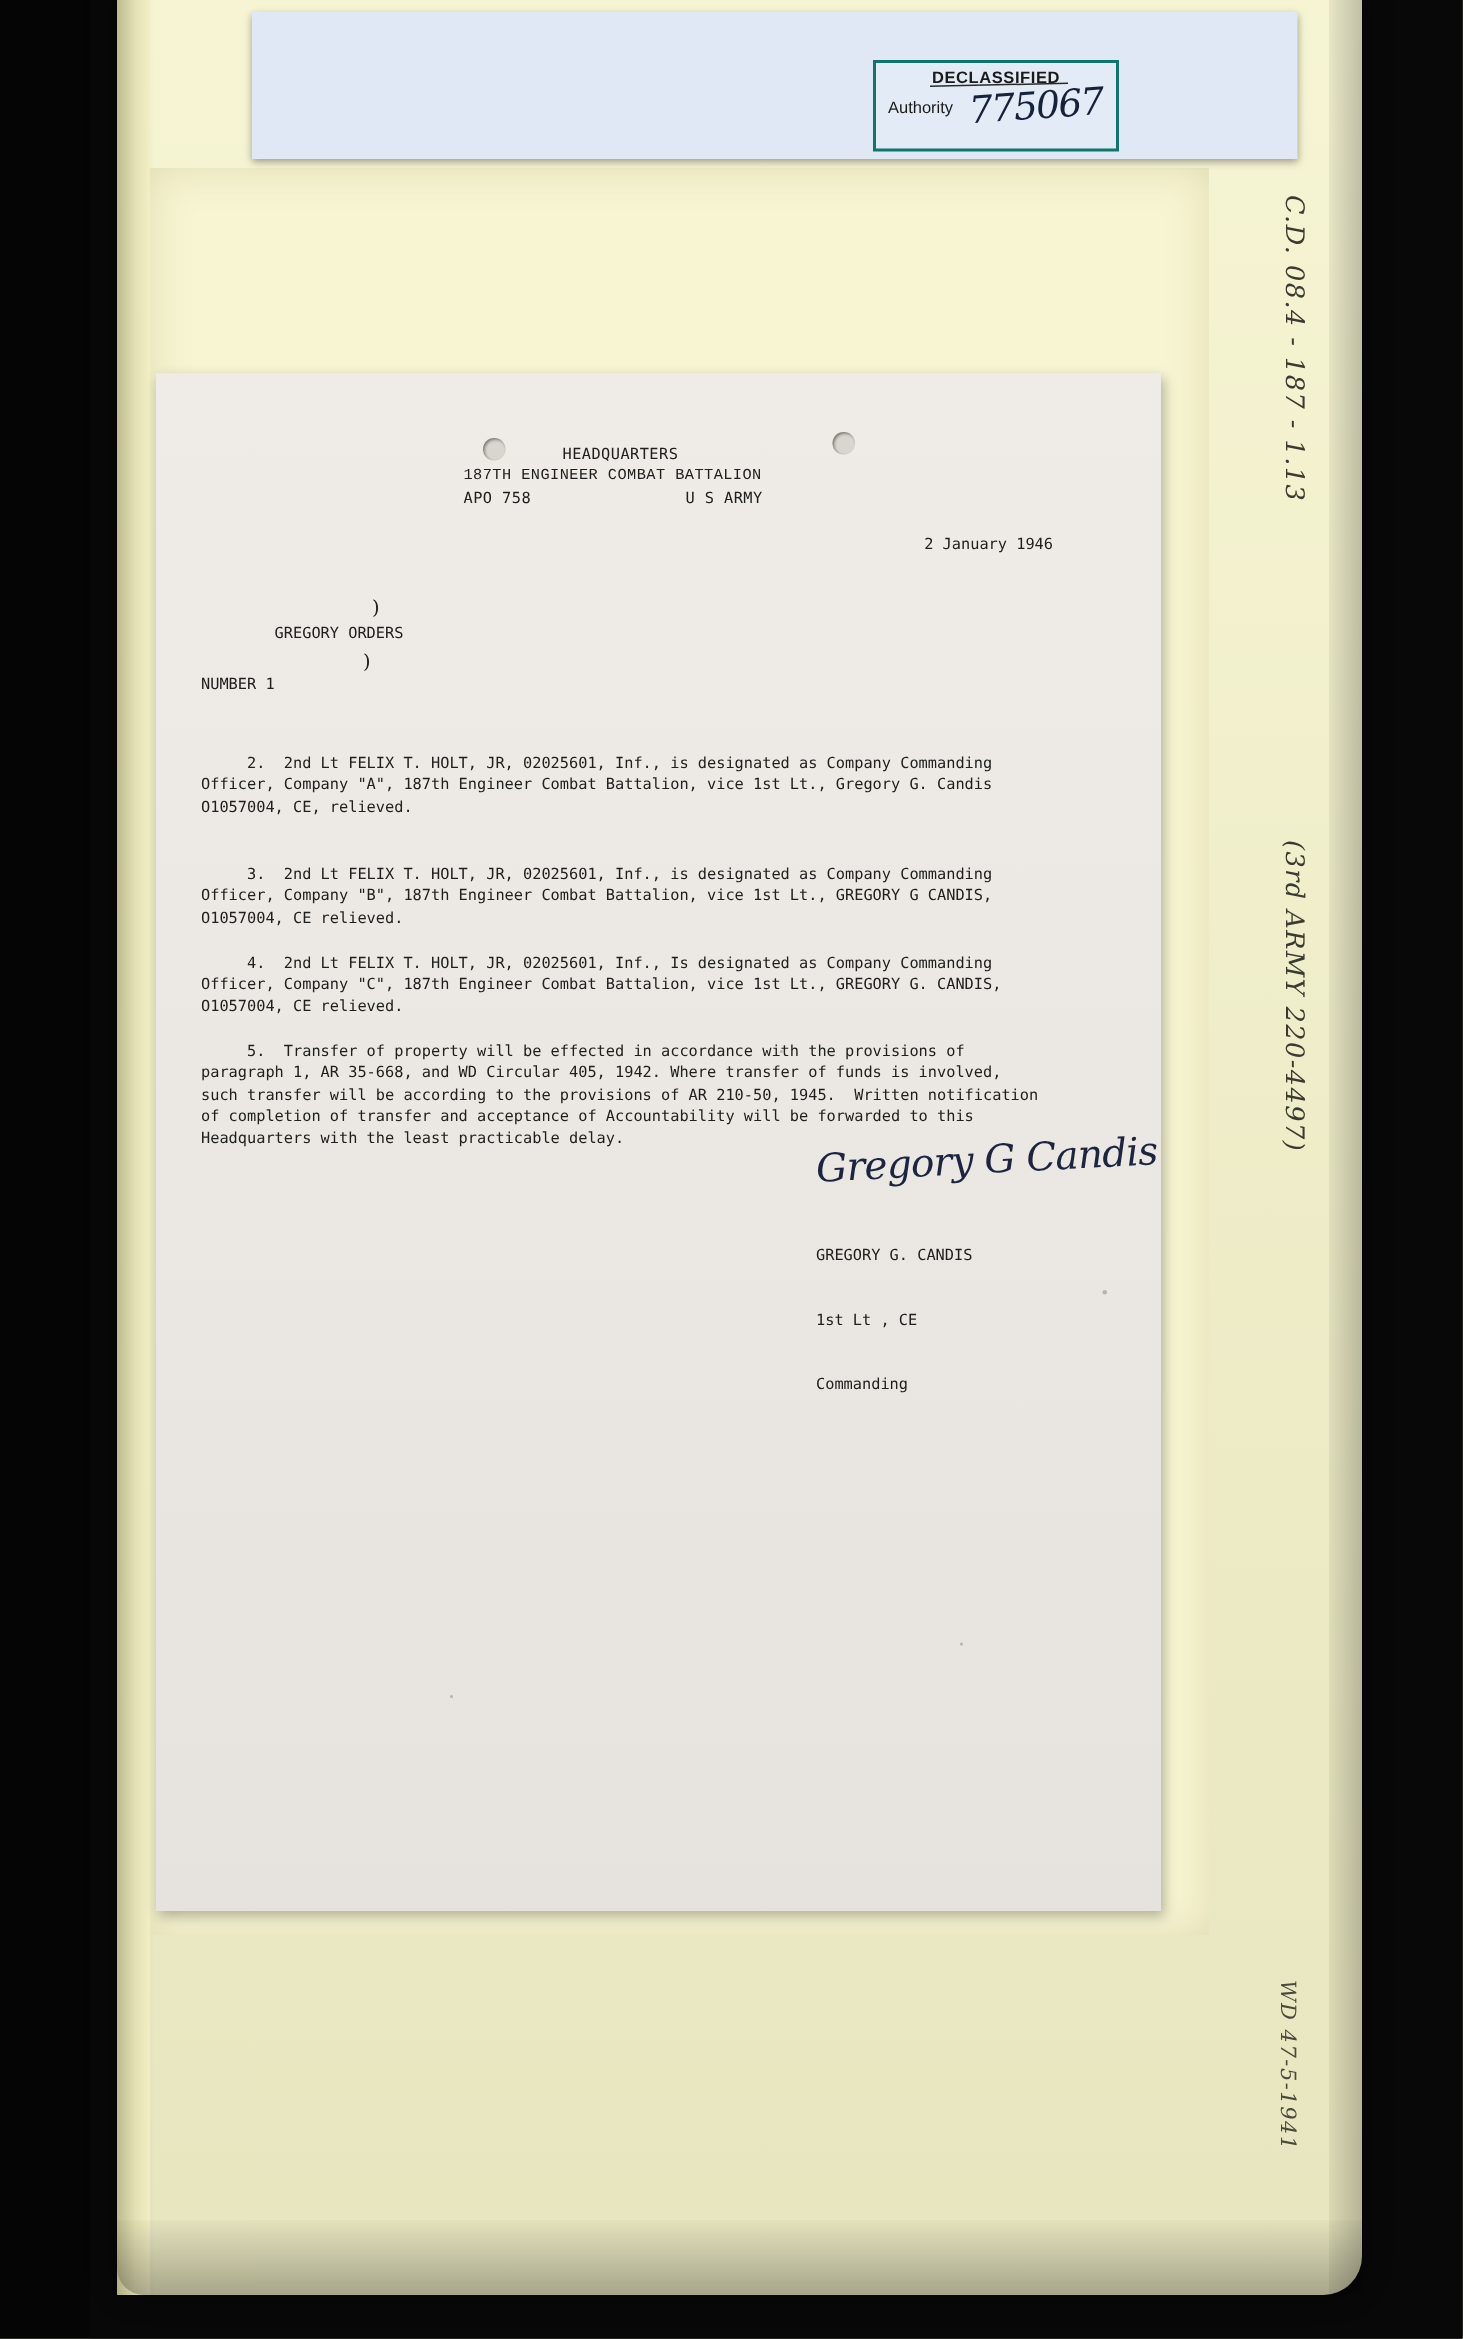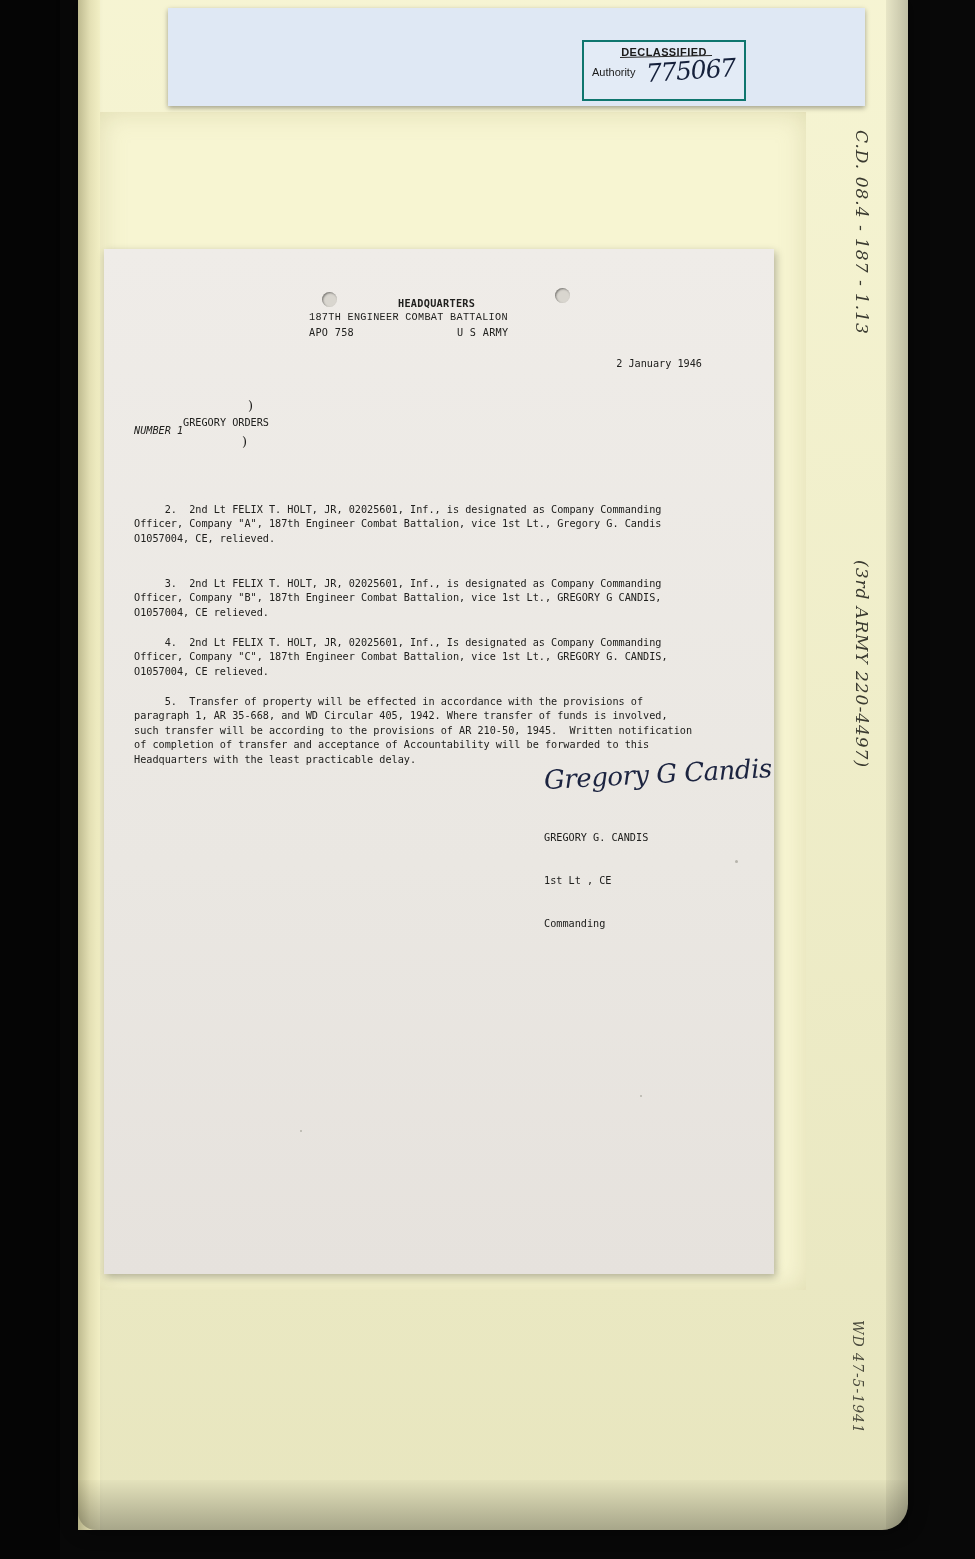--- a/index.html
+++ b/index.html
@@ -182,21 +182,21 @@
 
   .hdr {
     position: absolute;
     left: 205px;
     top: 48px;
     width: 320px;
     text-align: left;
     letter-spacing: 0.3px;
   }
   .hdr div { white-space: pre; }
-  .hdr-line1 { margin-left: 89px; font-weight: bold; }
+  .hdr-line1 { margin-left: 66px; }
   .hdr-line2 { margin-left: 0px; font-family: Liberation Mono, monospace; }
   .hdr-line3 { margin-left: 0px; }
 
   .date-line {
     position: absolute;
     right: 72px;
     top: 108px;
     white-space: pre;
   }
 
@@ -213,21 +213,21 @@
     font-size: 13px;
     font-family: "DejaVu Serif", serif;
   }
   .go-block .brace2 {
     position: absolute;
     left: 108px;
     top: 33px;
     font-size: 13px;
     font-family: "DejaVu Serif", serif;
   }
-  .go-num { position: absolute; left: 0; top: 22px; white-space: pre; font-style: italic; }
+  .go-num { position: absolute; left: 0; top: 48px; white-space: pre; }
 
   .para {
     position: absolute;
     left: 30px;
     width: 615px;
     white-space: pre-wrap;
   }
   .p1 { top: 212px; }
   .p2 { top: 254px; }
   .p3 { top: 328px; }

